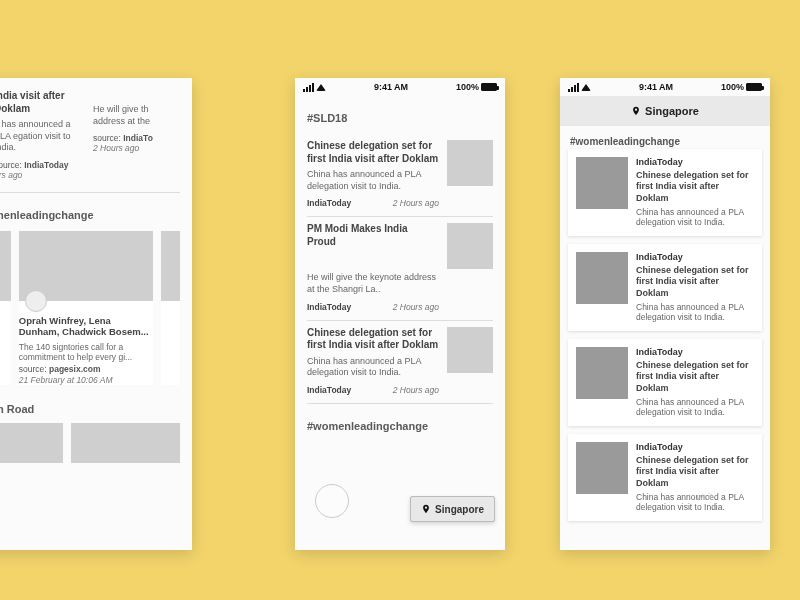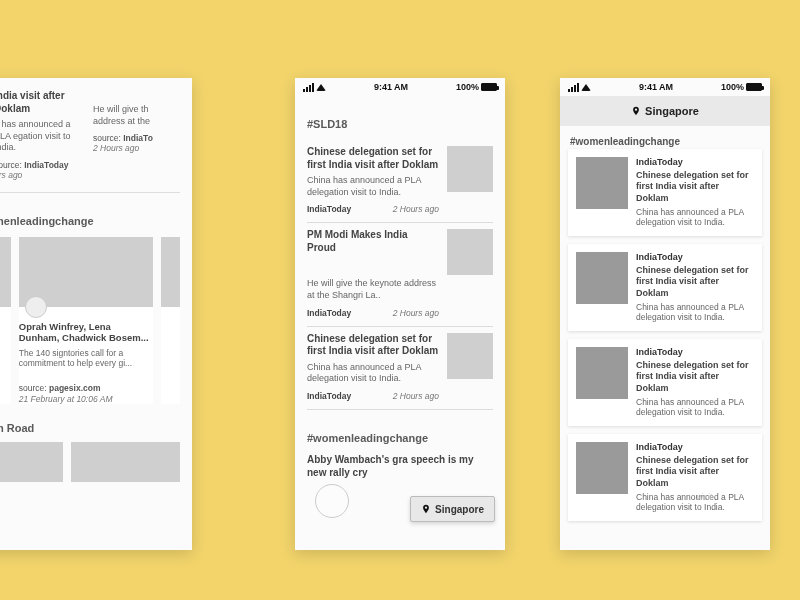--- a/index.html
+++ b/index.html
@@ -37,21 +37,21 @@
   .wifi {
     width:0;height:0;border-left:5px solid transparent;border-right:5px solid transparent;border-bottom:7px solid #111;border-radius:2px;
   }
   .battery {
     width:16px;height:8px;border:1px solid #111;border-radius:1px;position:relative;
   }
   .battery::after{content:"";position:absolute;right:-3px;top:2px;width:2px;height:4px;background:#111;border-radius:0 1px 1px 0;}
   .battery .fill{background:#111;height:100%;width:100%;}
   .content { padding: 0 12px; }
 
-  .hashtag { font-weight:700; font-size:11px; color:#5a5a5a; margin:22px 0 10px; }
+  .hashtag { font-weight:700; font-size:11px; color:#5a5a5a; margin:16px 0 10px; }
 
   .article { border-bottom:1px solid #ddd; padding:6px 0 8px; display:flex; gap:8px; }
   .article .txt { flex:1; }
   .article .thumb { width:46px; height:46px; background:#cfcfcf; flex-shrink:0; }
   .title { font-weight:700; font-size:10px; color:#444; line-height:1.25; margin-bottom:4px; }
   .snippet { font-size:9px; color:#666; line-height:1.3; }
   .meta { display:flex; justify-content:space-between; font-size:8.5px; margin-top:6px;}
   .meta .src { font-weight:700; color:#444;}
   .meta .time { font-style:italic; color:#777;}
 
@@ -62,21 +62,21 @@
   .phone1 .minisrc { font-size:8.5px; color:#555;}
   .phone1 .minisrc b{font-weight:700;}
   .phone1 .minitime{font-size:8.5px;font-style:italic;color:#777;}
 
   .cards-row { display:flex; gap:8px; margin-top:10px;}
   .card { width:110px; background:#fff; }
   .card .img { width:100%; height:70px; background:#cfcfcf; position:relative;}
   .card .img .dot{position:absolute;width:22px;height:22px;border-radius:50%;background:#eee;border:1px solid #ccc;left:6px;bottom:-11px;}
   .card .ctitle{font-weight:700;font-size:9.5px;color:#444;margin:14px 0 4px;line-height:1.2;}
   .card .csnip{font-size:8.5px;color:#666;line-height:1.25;}
-  .card .csrc{font-size:8.5px;color:#555;margin-top:14px;}
+  .card .csrc{font-size:8.5px;color:#555;margin-top:1px;}
   .card .cdate{font-size:8.5px;font-style:italic;color:#777;margin-top:1px;}
 
   .section2-h { font-weight:700; font-size:11px; color:#5a5a5a; margin:18px 0 8px;}
   .imgrow{display:flex;gap:8px;}
   .imgrow .big{height:40px;background:#cfcfcf;flex:1;}
 
   
   .locchip{
     position:absolute;right:10px;bottom:28px;
     background:#e8e8e8;border:1px solid #bbb;border-radius:2px;
@@ -211,21 +211,20 @@
         <div class="snippet">China has announced a PLA delegation visit to India.</div>
         <div class="meta">
           <span class="src">IndiaToday</span>
           <span class="time">2 Hours ago</span>
         </div>
       </div>
       <div class="thumb"></div>
     </div>
 
     <div class="hashtag">#womenleadingchange</div>
-    <div class="title" style="margin-top:4px;">Abby Wambach's gra speech is my new rally cry</div>
   </div>
 
   <div class="circleghost" style="left:20px;bottom:32px;"></div>
   <div class="locchip">
     <span class="pin">
       <svg width="10" height="12" viewBox="0 0 24 24">
           <path fill="#111" d="M12 2C8 2 5 5 5 9c0 5 7 13 7 13s7-8 7-13c0-4-3-7-7-7zm0 9.5A2.5 2.5 0 1 1 12 6a2.5 2.5 0 0 1 0 5.5z"></path>
         </svg>
     </span>
     <span>Singapore</span>

